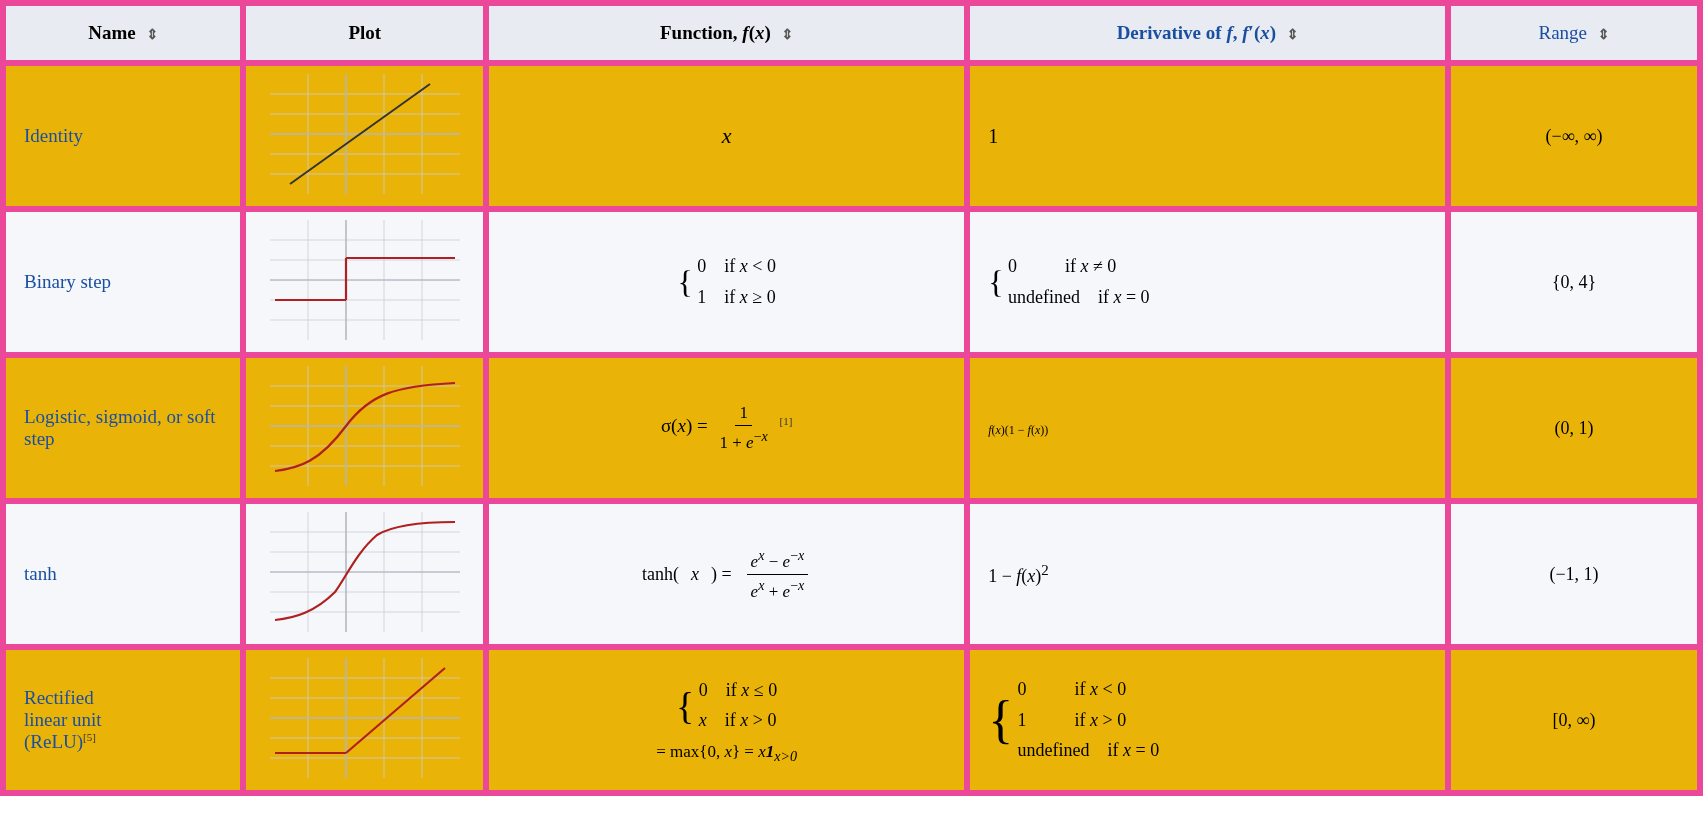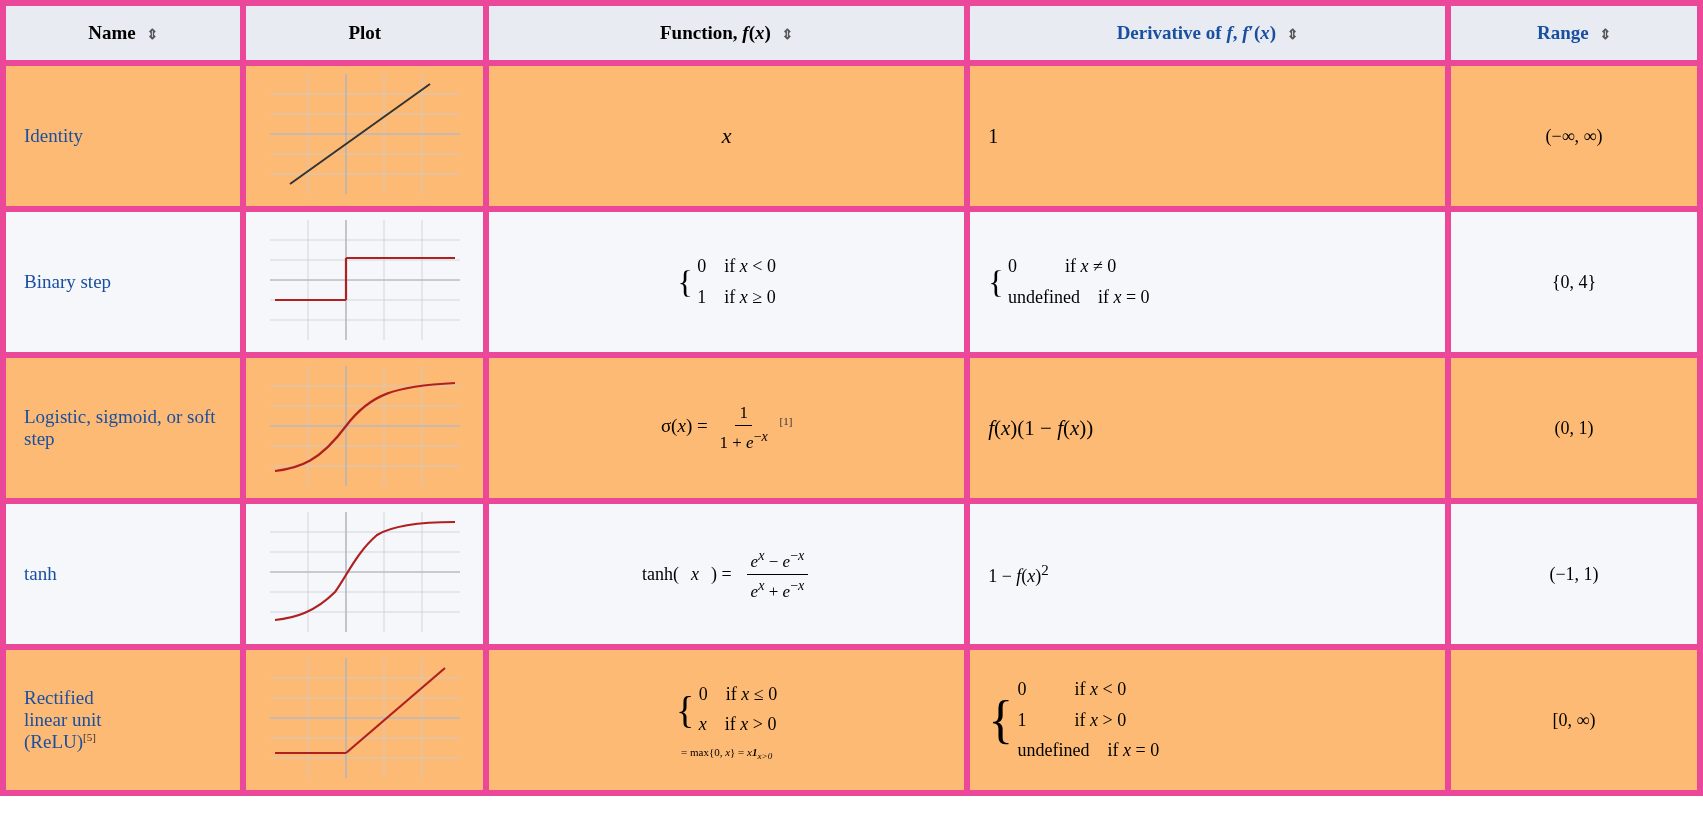--- a/index.html
+++ b/index.html
@@ -30,21 +30,21 @@
     thead th.blue-header {
       color: #1a4fa0;
     }
     thead th .sort-icon {
       display: inline-block;
       margin-left: 6px;
       font-size: 14px;
       color: #555;
     }
     tbody tr {
-      background: #fdba74;
+      background: #eab308;
     }
     tbody tr:nth-child(even) {
       background: #f5f7fa;
     }
     td.name-cell {
       color: #1a4fa0;
       font-size: 19px;
       font-weight: normal;
       width: 210px;
       vertical-align: middle;
@@ -154,21 +154,21 @@
       </th>
       <th>
         <span>Function, <span class="math">f</span>(<span class="math">x</span>)</span>
         <span class="sort-icon">⇕</span>
       </th>
       <th class="blue-header">
         <span><span style="font-weight:bold;">Derivative</span> of <span class="math">f</span>, <span class="math">f</span>′(<span class="math">x</span>)</span>
         <span class="sort-icon">⇕</span>
       </th>
       <th class="blue-header">
-        <span style="font-weight:bold;">Range</span>
+        <span style="font-weight:normal;">Range</span>
         <span class="sort-icon">⇕</span>
       </th>
     </tr>
   </thead>
   <tbody>
 
     <tr>
       <td class="name-cell">
         <span>Identity</span>
       </td>
@@ -287,21 +287,21 @@
         <span style="font-size:19px;">
           σ(<span class="math">x</span>) = 
           <span class="fraction">
             <span class="numer">1</span>
             <span class="denom">1 + <span class="math">e</span><sup>−<span class="math">x</span></sup></span>
           </span>
           <sup class="ref">[1]</sup>
         </span>
       </td>
       <td class="derivative-cell">
-        <span style="font-size:21px;">
+        <span style="font-size:12px;">
           <span class="math">f</span>(<span class="math">x</span>)(1 − <span class="math">f</span>(<span class="math">x</span>))
         </span>
       </td>
       <td class="range-cell">
         <span>(0, 1)</span>
       </td>
     </tr>
 
     <tr>
       <td class="name-cell">
@@ -373,21 +373,21 @@
               <span class="case">
                 <span>0</span>
                 <span>if <span class="math">x</span> ≤ 0</span>
               </span>
               <span class="case">
                 <span><span class="math">x</span></span>
                 <span>if <span class="math">x</span> &gt; 0</span>
               </span>
             </span>
           </span>
-          <span style="font-size:11px;">= max{0, <span class="math">x</span>} = <span class="math">x</span><strong style="font-style:italic;">1</strong><sub style="font-style:italic;">x&gt;0</sub></span>
+          <span style="font-size:17px;">= max{0, <span class="math">x</span>} = <span class="math">x</span><strong style="font-style:italic;">1</strong><sub style="font-style:italic;">x&gt;0</sub></span>
         </div>
       </td>
       <td class="derivative-cell">
         <span class="piecewise">
           <span class="piecewise-brace" style="font-size:52px; line-height:1;">{</span>
           <span class="piecewise-cases">
             <span class="case">
               <span>0</span>
               <span style="padding-left:30px;">if <span class="math">x</span> &lt; 0</span>
             </span>

